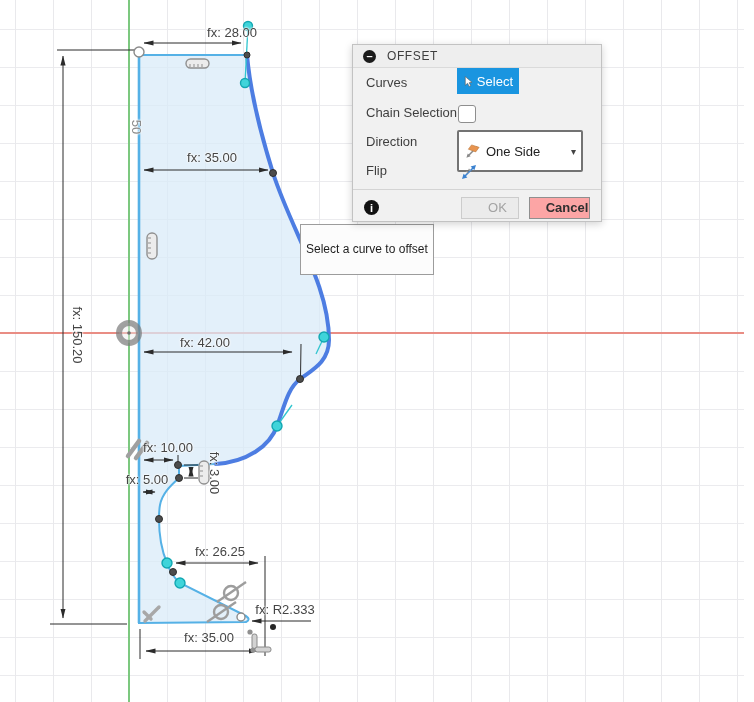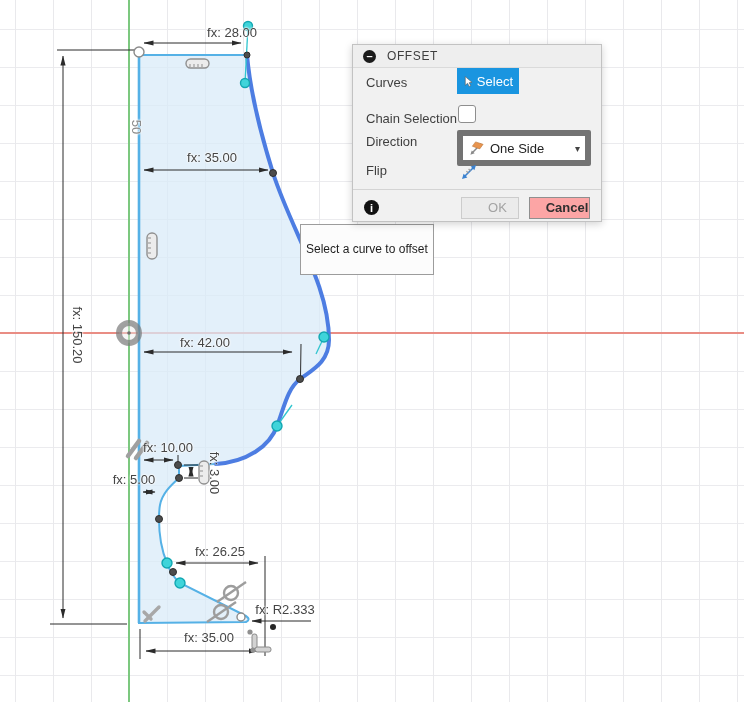--- a/index.html
+++ b/index.html
@@ -31,22 +31,22 @@
     display:flex;align-items:center;justify-content:center;font-size:11px;line-height:11px;
     font-weight:bold;cursor:pointer;}
   .dlg-title{margin-left:11px;font-size:12px;letter-spacing:.6px;color:#3d3d3d;}
   .dlg-label{position:absolute;left:13px;height:18px;line-height:18px;text-align:center;}
   .select-btn{position:absolute;left:104px;top:23px;width:62px;height:26px;
     background:var(--accent-blue,#1a95e0);color:#fff;border:none;display:flex;
     align-items:center;justify-content:center;gap:4px;font-size:13px;cursor:pointer;}
   .checkbox{position:absolute;left:105px;top:60px;width:16px;height:16px;
     background:#fff;border:1px solid #8e8e8e;border-radius:3px;cursor:pointer;}
   .dropdown{position:absolute;left:104px;top:85px;width:112px;height:24px;
-    background:#fff;border:6px solid #737373;border-radius:2px;display:flex;
-    align-items:center;padding:0 5px;cursor:pointer;}
+    background:#fff;border:2px solid #737373;border-radius:2px;display:flex;
+    align-items:center;padding:7px 5px;cursor:pointer;}
   .dropdown .dd-text{flex:1;margin-left:5px;color:#222;}
   .dropdown .caret{font-size:10px;color:#444;}
   .flip-btn{position:absolute;left:106px;top:117px;width:20px;height:20px;cursor:pointer;}
   .dlg-divider{position:absolute;left:0;top:144px;width:100%;height:1px;background:#d4d4d4;}
   .info{position:absolute;left:11px;top:155px;width:15px;height:15px;border-radius:50%;
     background:#111;color:#fff;font-size:11px;font-weight:bold;display:flex;
     align-items:center;justify-content:center;cursor:pointer;}
   .btn{position:absolute;top:152px;height:22px;font-size:13px;text-align:center;
     line-height:20px;cursor:pointer;box-sizing:border-box;padding-left:15px;}
   .btn.ok{left:108px;width:58px;background:#ebebeb;border:1px solid #cccccc;color:#a3a3a3;}
@@ -185,42 +185,42 @@
     </g>
   </svg>
 
   <div class="dim" style="left:232px;top:32px">fx: 28.00</div>
   <div class="dim rot faint" style="left:136px;top:127px">50</div>
   <div class="dim" style="left:212px;top:157px">fx: 35.00</div>
   <div class="dim rot" style="left:77px;top:335px">fx: 150.20</div>
   <div class="dim" style="left:205px;top:342px">fx: 42.00</div>
   <div class="dim" style="left:168px;top:447px">fx: 10.00</div>
   <div class="dim rot" style="left:214px;top:473px">fx: 3.00</div>
-  <div class="dim" style="left:134px;top:479px">fx: 5.00</div>
+  <div class="dim" style="left:147px;top:479px">fx: 5.00</div>
   <div class="dim" style="left:220px;top:551px">fx: 26.25</div>
   <div class="dim" style="left:285px;top:609px">fx: R2.333</div>
   <div class="dim" style="left:209px;top:637px">fx: 35.00</div>
 
   <div class="tooltip">Select a curve to offset</div>
 
   <div class="dialog">
     <div class="dlg-header">
       <div class="collapse">–</div>
       <div class="dlg-title">OFFSET</div>
     </div>
 
     <div class="dlg-label" style="top:29px">Curves</div>
     <button class="select-btn">
       <svg width="13" height="15" viewBox="0 0 13 15">
         <path d="M3,1 L3,12.5 L6.1,9.8 L8,14 L10.1,13 L8.2,9 L11.8,8.6 Z" fill="#ffffff" stroke="#5a5a5a" stroke-width="0.8"></path>
       </svg>
       <span>Select</span>
     </button>
 
-    <div class="dlg-label" style="top:65px">Chain Selection</div>
+    <div class="dlg-label" style="top:59px">Chain Selection</div>
     <div class="checkbox"></div>
 
     <div class="dlg-label" style="top:88px">Direction</div>
     <div class="dropdown">
       <svg width="17" height="17" viewBox="0 0 18 18">
         <line x1="4" y1="14" x2="14" y2="4" stroke="#8a8a8a" stroke-width="1.6"></line>
         <polygon points="2.5,15.5 4,11 7,14" fill="#8a8a8a"></polygon>
         <polygon points="8,2 16,4.6 12.4,9.4 4.6,6.6" fill="#e8944f" stroke="#b97438" stroke-width="0.6"></polygon>
       </svg>
       <span class="dd-text">One Side</span>

